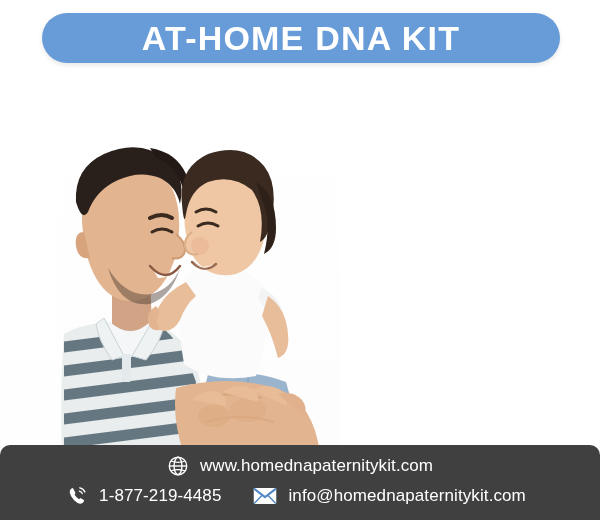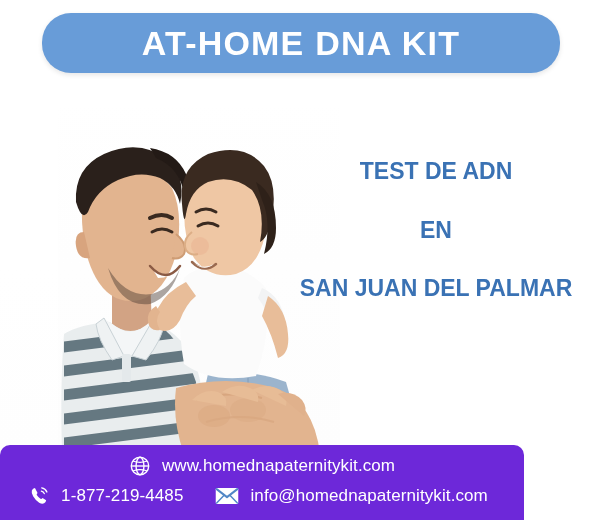--- a/index.html
+++ b/index.html
@@ -24,21 +24,21 @@
     left: 0;
     top: 0;
     width: 600px;
     height: 88px;
   }
   .header-pill {
     position: absolute;
     left: 42px;
     top: 13px;
     width: 518px;
-    height: 60px;
+    height: 50px;
     background: #689CD8;
     border-radius: 29px;
     box-shadow: 0 2px 5px rgba(0,0,0,0.10);
     display: flex;
     align-items: center;
     justify-content: center;
   }
   .header-title {
     color: #ffffff;
     font-size: 34px;
@@ -76,23 +76,23 @@
   }
   .headline-line.l1 { font-size: 23px; line-height: 1; margin-bottom: 36px; }
   .headline-line.l2 { font-size: 23px; line-height: 1; margin-bottom: 35px; }
   .headline-line.l3 { font-size: 23px; line-height: 1; }
 
   
   .footer {
     position: absolute;
     left: 0;
     bottom: 0;
-    width: 524px;
+    width: 600px;
     height: 75px;
-    background: #6d28d9;
+    background: #404040;
     border-top-left-radius: 10px;
     border-top-right-radius: 10px;
   }
   .footer-row {
     position: absolute;
     display: flex;
     align-items: center;
     color: #ffffff;
   }
   .footer-row-1 {
@@ -230,25 +230,20 @@
       <path d="M192 318 Q204 306 218 310 Q228 314 226 324" fill="#E7BC96"></path>
       <path d="M222 310 Q236 300 250 306 Q260 310 258 320" fill="#E7BC96"></path>
       <path d="M252 308 Q266 300 280 308 Q288 314 286 324" fill="#E7BC96"></path>
       <path d="M278 312 Q292 308 302 318 Q308 326 304 334" fill="#E0B18C"></path>
 
       <rect x="0" y="0" width="58" height="372" fill="#ffffff" opacity="0.55"></rect>
       <rect x="0" y="0" width="340" height="26" fill="#ffffff" opacity="0.6"></rect>
     </svg>
   </div>
 
-  <div class="headline-block">
-    <div class="headline-line l1">TEST DE ADN</div>
-    <div class="headline-line l2">EN</div>
-    <div class="headline-line l3">SAN JUAN DEL PALMAR</div>
-  </div>
 
   <div class="footer">
 
     <div class="footer-row footer-row-1">
       <div class="footer-item">
         <svg class="ficon" width="22" height="22" viewBox="0 0 24 24">
           <circle cx="12" cy="12" r="9.5" fill="none" stroke="#ffffff" stroke-width="1.5"></circle>
           <ellipse cx="12" cy="12" rx="4.3" ry="9.5" fill="none" stroke="#ffffff" stroke-width="1.5"></ellipse>
           <line x1="2.5" y1="12" x2="21.5" y2="12" stroke="#ffffff" stroke-width="1.5"></line>
           <path d="M4.3 6.6 Q12 9.4 19.7 6.6" fill="none" stroke="#ffffff" stroke-width="1.3"></path>

